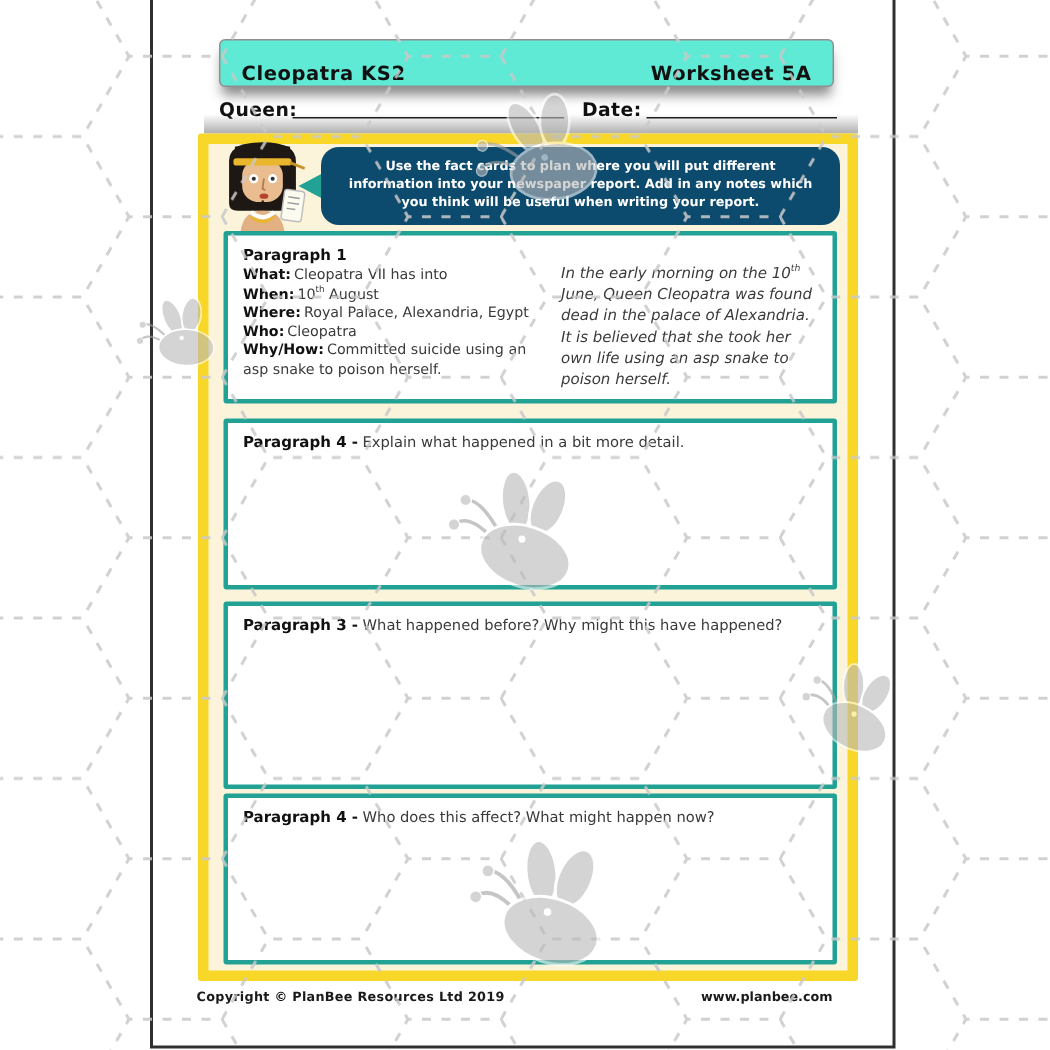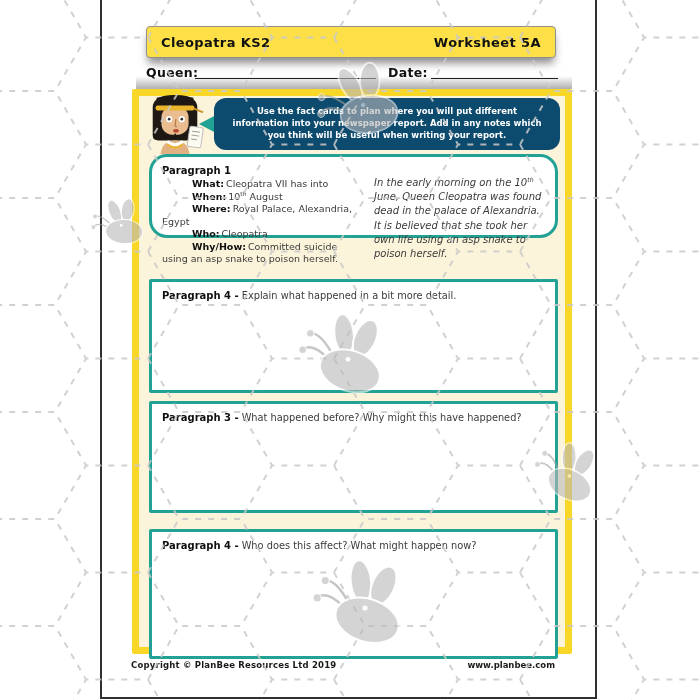--- a/index.html
+++ b/index.html
@@ -6,22 +6,22 @@
   html,body { width:700px; height:700px; background:#ffffff; overflow:hidden;
               font-family:"DejaVu Sans","Liberation Sans",sans-serif; }
   body { position:relative; }
 
   
   .page { position:absolute; left:100px; top:-3px; width:497px; height:702px;
           background:#ffffff; border:2px solid #303030; }
 
   
   .header-box { position:absolute; left:44px; top:27px; width:410px; height:32px;
-                background:#fde047; border:1px solid #8f8f8f; border-radius:4px;
-                display:flex; align-items:center; justify-content:space-between;
+                background:#5eead4; border:1px solid #8f8f8f; border-radius:4px;
+                display:flex; align-items:flex-end; justify-content:space-between;
                 padding:0 14px; box-shadow:0 7px 8px -2px rgba(40,40,40,0.55); }
   .header-box span { font-weight:bold; font-size:13px; letter-spacing:0.4px; color:#111; }
 
   .field-label { position:absolute; font-weight:bold; font-size:12.5px; color:#111; letter-spacing:0.3px; }
   .field-line  { position:absolute; border-bottom:1.5px solid #1c1c1c; height:1px; }
 
   .preframe-shadow { position:absolute; left:34px; top:77px; width:436px; height:13px;
                      background:linear-gradient(to bottom, rgba(0,0,0,0) 0%, rgba(55,55,55,0.38) 95%); }
 
   
@@ -35,28 +35,28 @@
   .bubble p { color:#fff; font-weight:bold; font-size:8.5px; line-height:1.4; text-align:center; }
   .bubble-tail { position:absolute; left:97px; top:116px; width:0; height:0;
                  border-right:17px solid #21a295; border-top:9px solid transparent;
                  border-bottom:9px solid transparent; }
 
   .avatar { position:absolute; left:40px; top:93px; width:66px; height:62px; }
 
   
   .tbox { position:absolute; left:47px; width:409px; background:#fff;
           border:3px solid #21a295; border-radius:2px; }
-  .box1 { top:155px; height:84px; display:flex; padding:7px 10px; gap:10px;border-radius:18px; }
+  .box1 { top:155px; height:115px; display:flex; padding:7px 10px; gap:10px; }
   .box2 { top:280px; height:114px; }
-  .box3 { top:402px; height:112px; }
-  .box4 { top:530px; height:130px; }
+  .box3 { top:402px; height:125px; }
+  .box4 { top:530px; height:114px; }
 
   .facts { width:192px; font-size:9.5px; color:#3a3a3a; line-height:1.32; }
   .facts .ftitle { font-weight:bold; font-size:10px; color:#101010; margin-bottom:1px; }
-  .fact b { color:#101010; margin-right:2px;margin-left:30px; }
+  .fact b { color:#101010; margin-right:2px; }
   sup { font-size:0.62em; line-height:0; }
 
   .note { flex:1; font-style:italic; font-size:10px; color:#3a3a3a;
           line-height:1.42; padding:12px 2px 0 10px; }
 
   .section-label { padding:8px 10px; font-size:9.8px; color:#3a3a3a; }
   .section-label b { color:#101010; font-size:10px; margin-right:3px; }
   .writing-area { width:100%; height:70%; }
 
   

